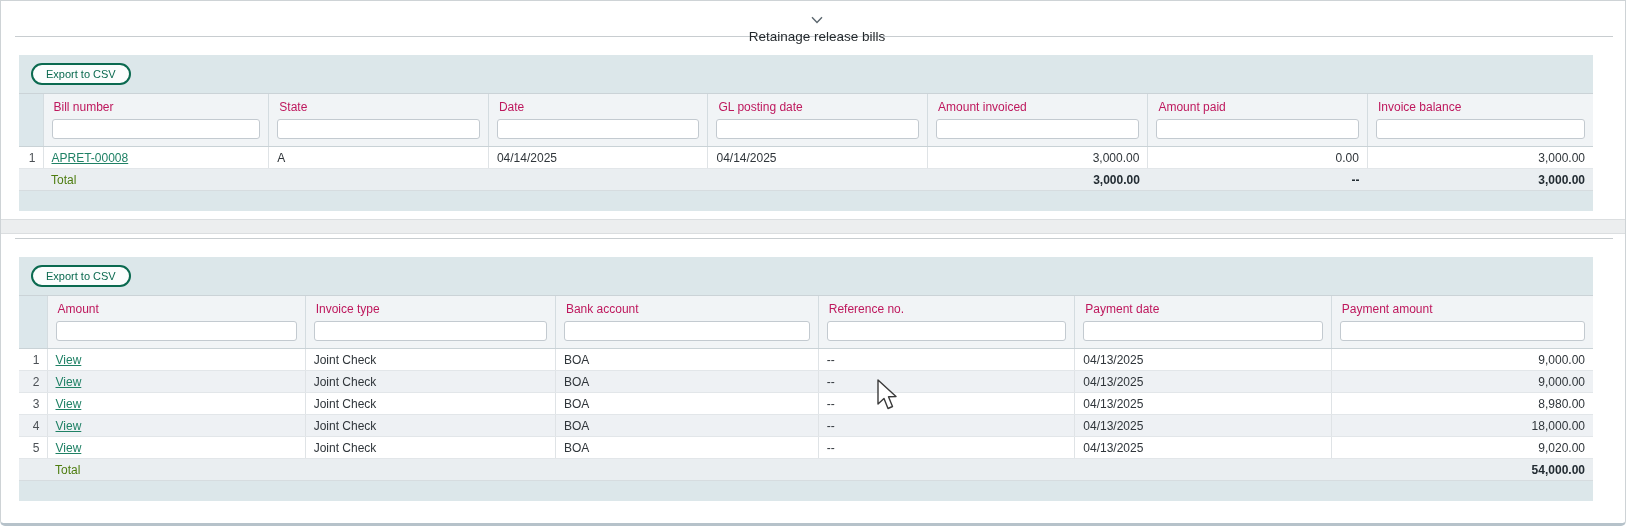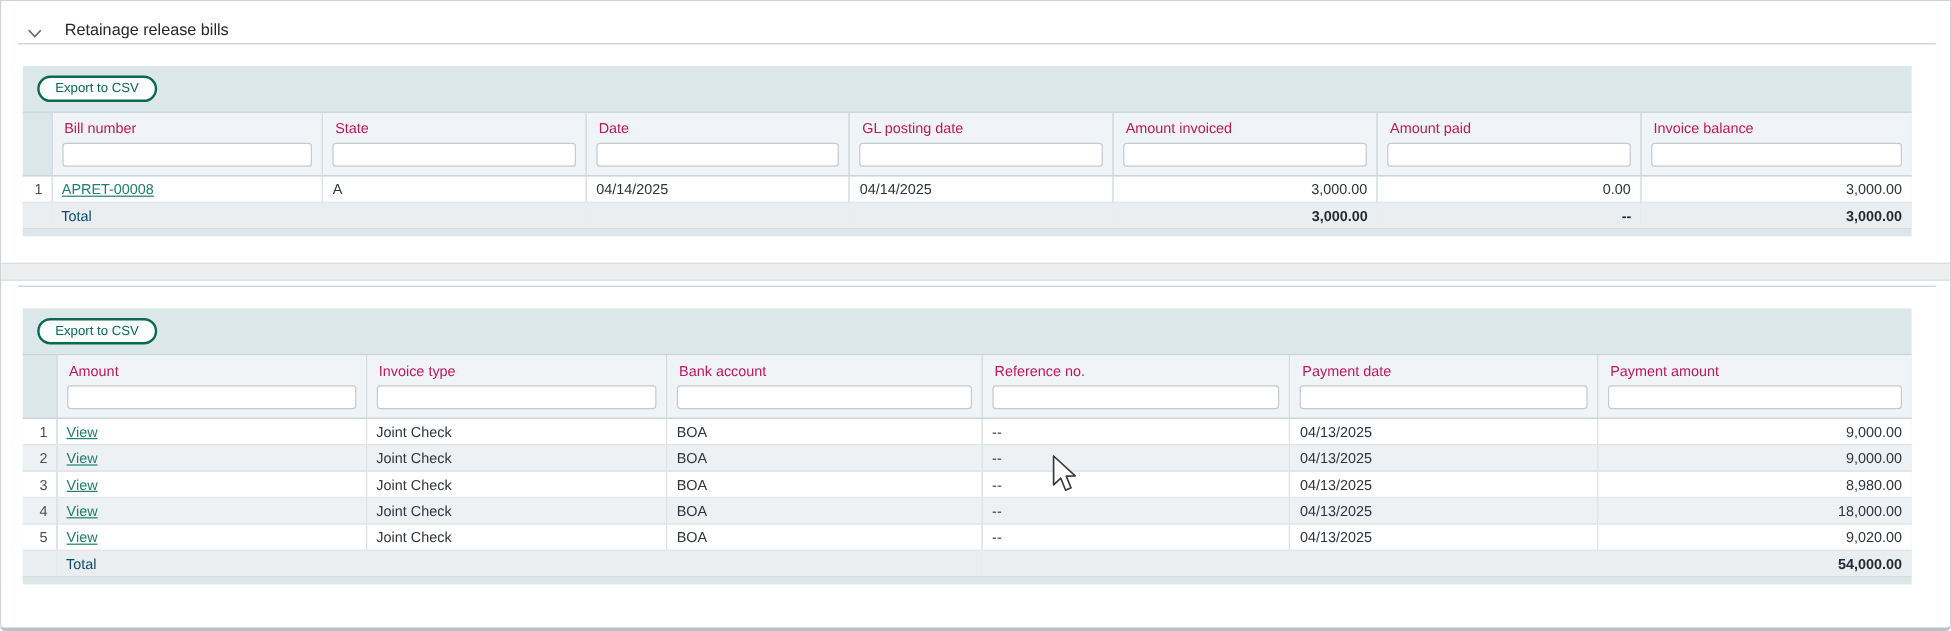--- a/index.html
+++ b/index.html
@@ -14,30 +14,30 @@
     border-radius:0 0 5px 5px;background:#ffffff;overflow:hidden;
   }
   
   .panel{background:#ffffff;}
   .panel-top{height:205px;}
   .gap-band{
     height:13px;background:#eceeef;
     border-top:1px solid #dbdee0;border-bottom:1px solid #dbdee0;
   }
   .section-header{
-    display:flex;align-items:flex-end;gap:19px;
-    margin:13px 14px 0 22px;height:18px;
+    display:flex;align-items:center;gap:5px;
+    margin:13px 14px 0 22px;height:18px;flex-direction:column;
   }
   .panel-bottom .section-header{margin-top:9px;}
   .section-title{font-size:13.5px;color:#24292d;}
   .chevron{display:inline-flex;cursor:pointer;margin-top:2px;}
   .section-rule{height:1px;background:#c8cdd0;margin:4px 12px 0 14px;}
   
   .grid-container{
-    margin:18px 32px 0 18px;background:#dce7ea;padding-bottom:6px;
+    margin:18px 32px 0 18px;background:#dce7ea;padding-bottom:20px;
   }
   .toolbar{height:39px;display:flex;align-items:center;padding-left:12px;
     border-bottom:1px solid #cbd3d7;box-sizing:border-box;}
   .export-btn{
     font-family:inherit;font-size:11px;line-height:1.1;
     color:#0b6a50;background:#fbfdfd;border:2px solid #0b6a50;
     border-radius:999px;padding:3px 13px;cursor:pointer;
   }
   
   table{border-collapse:collapse;table-layout:fixed;width:100%;}
@@ -54,21 +54,21 @@
     font-family:inherit;font-size:12px;padding:0 5px;outline:none;
   }
   tbody td{background:#ffffff;border-bottom:1px solid #e2e6e9;height:21px;}
   tbody td + td{border-left:1px solid #dfe3e6;}
   tbody tr.alt td{background:#eef1f4;}
   td.rownum,th.rownum-h{text-align:right;color:#4b5055;padding:0 7px 0 2px;}
   td.num{text-align:right;}
   a.link{color:#1f8165;text-decoration:underline;cursor:pointer;}
   tfoot td{background:#eaeef1;border-top:1px solid #ccd4d8;border-bottom:1px solid #d6dcdf;height:21px;}
   tfoot td.num{font-weight:700;color:#232c33;}
-  tfoot .total-label{color:#0c4a6e;}
+  tfoot .total-label{color:#4d7c0f;}
   
   .cursor{position:absolute;left:876px;top:379px;pointer-events:none;}
 </style>
 </head>
 <body>
 
 <div class="frame">
 
   <section class="panel panel-top">
     <div class="section-header">

